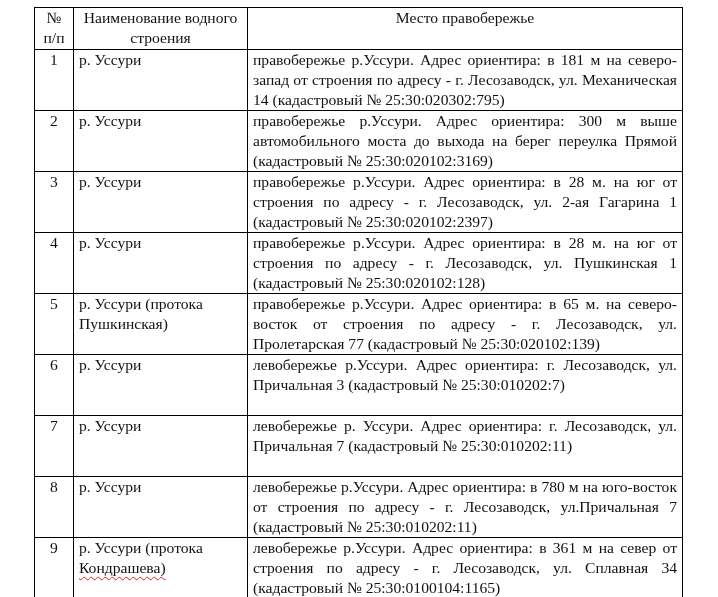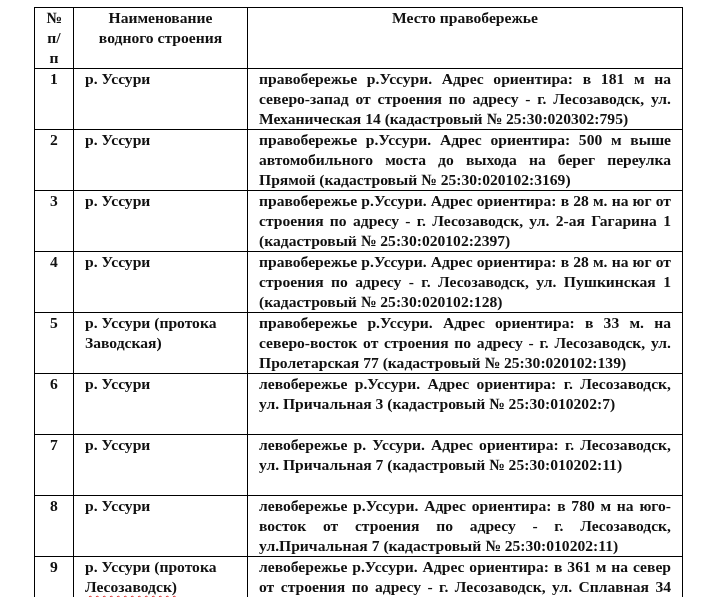--- a/index.html
+++ b/index.html
@@ -4,22 +4,22 @@
 <style>
   html, body { margin: 0; padding: 0; background: #ffffff; }
   body { width: 718px; height: 597px; overflow: hidden; position: relative;
          font-family: "Liberation Serif", "DejaVu Serif", serif; color: #111; }
   table.doc {
     position: absolute; left: 34px; top: 7px;
     width: 648px; border-collapse: collapse; table-layout: fixed;
     font-size: 15.6px; line-height: 20px;
   }
   table.doc td, table.doc th {
-    border: 1.3px solid #000; vertical-align: top; padding: 0 11px;
-    font-weight: bold;
+    border: 1.3px solid #000; vertical-align: top; padding: 0 5px;
+    font-weight: normal;
   }
   col.c-num { width: 39px; }
   col.c-name { width: 174px; }
   col.c-loc { width: 435px; }
   th { text-align: center; height: 41px; }
   th.h-loc { vertical-align: top; }
   tr.row td { height: 60px; }
   td.num { text-align: center; }
   td.loc { text-align: justify; text-align-last: left; }
   .squiggle { text-decoration: underline wavy #d22; text-decoration-thickness: 1px; text-underline-offset: 3px; }
@@ -42,52 +42,52 @@
   </thead>
   <tbody>
     <tr class="row">
       <td class="num">1</td>
       <td>р. Уссури</td>
       <td class="loc">правобережье р.Уссури. Адрес ориентира: в 181 м на северо-запад от строения по адресу - г. Лесозаводск, ул. Механическая 14 (кадастровый № 25:30:020302:795)</td>
     </tr>
     <tr class="row">
       <td class="num">2</td>
       <td>р. Уссури</td>
-      <td class="loc">правобережье р.Уссури. Адрес ориентира: 500 м выше автомобильного моста до выхода на берег переулка Прямой (кадастровый № 25:30:020102:3169)</td>
+      <td class="loc">правобережье р.Уссури. Адрес ориентира: 300 м выше автомобильного моста до выхода на берег переулка Прямой (кадастровый № 25:30:020102:3169)</td>
     </tr>
     <tr class="row">
       <td class="num">3</td>
       <td>р. Уссури</td>
       <td class="loc">правобережье р.Уссури. Адрес ориентира: в 28 м. на юг от строения по адресу - г. Лесозаводск, ул. 2-ая Гагарина 1 (кадастровый № 25:30:020102:2397)</td>
     </tr>
     <tr class="row">
       <td class="num">4</td>
       <td>р. Уссури</td>
       <td class="loc">правобережье р.Уссури. Адрес ориентира: в 28 м. на юг от строения по адресу - г. Лесозаводск, ул. Пушкинская 1 (кадастровый № 25:30:020102:128)</td>
     </tr>
     <tr class="row">
       <td class="num">5</td>
-      <td><span>р. Уссури (протока</span><br><span>Заводская)</span></td>
-      <td class="loc">правобережье р.Уссури. Адрес ориентира: в 33 м. на северо-восток от строения по адресу - г. Лесозаводск, ул. Пролетарская 77 (кадастровый № 25:30:020102:139)</td>
+      <td><span>р. Уссури (протока</span><br><span>Пушкинская)</span></td>
+      <td class="loc">правобережье р.Уссури. Адрес ориентира: в 65 м. на северо-восток от строения по адресу - г. Лесозаводск, ул. Пролетарская 77 (кадастровый № 25:30:020102:139)</td>
     </tr>
     <tr class="row">
       <td class="num">6</td>
       <td>р. Уссури</td>
       <td class="loc">левобережье р.Уссури. Адрес ориентира: г. Лесозаводск, ул. Причальная 3 (кадастровый № 25:30:010202:7)</td>
     </tr>
     <tr class="row">
       <td class="num">7</td>
       <td>р. Уссури</td>
       <td class="loc">левобережье р. Уссури. Адрес ориентира: г. Лесозаводск, ул. Причальная 7 (кадастровый № 25:30:010202:11)</td>
     </tr>
     <tr class="row">
       <td class="num">8</td>
       <td>р. Уссури</td>
       <td class="loc">левобережье р.Уссури. Адрес ориентира: в 780 м на юго-восток от строения по адресу - г. Лесозаводск, ул.Причальная 7 (кадастровый № 25:30:010202:11)</td>
     </tr>
     <tr class="row">
       <td class="num">9</td>
-      <td><span>р. Уссури (протока</span><br><span class="squiggle">Лесозаводск)</span></td>
+      <td><span>р. Уссури (протока</span><br><span class="squiggle">Кондрашева)</span></td>
       <td class="loc">левобережье р.Уссури. Адрес ориентира: в 361 м на север от строения по адресу - г. Лесозаводск, ул. Сплавная 34 (кадастровый № 25:30:0100104:1165)</td>
     </tr>
 
   </tbody>
 </table>
 
 </body></html>

